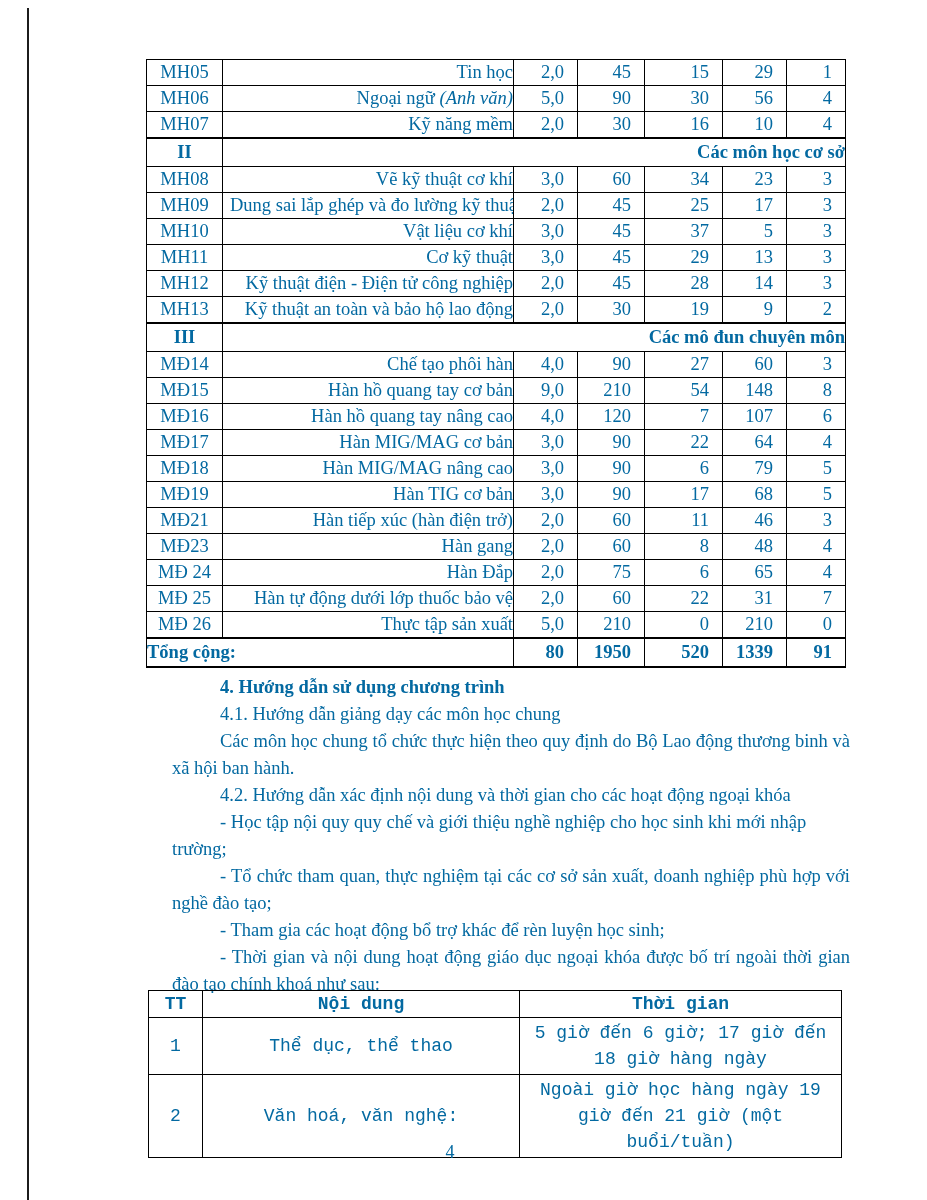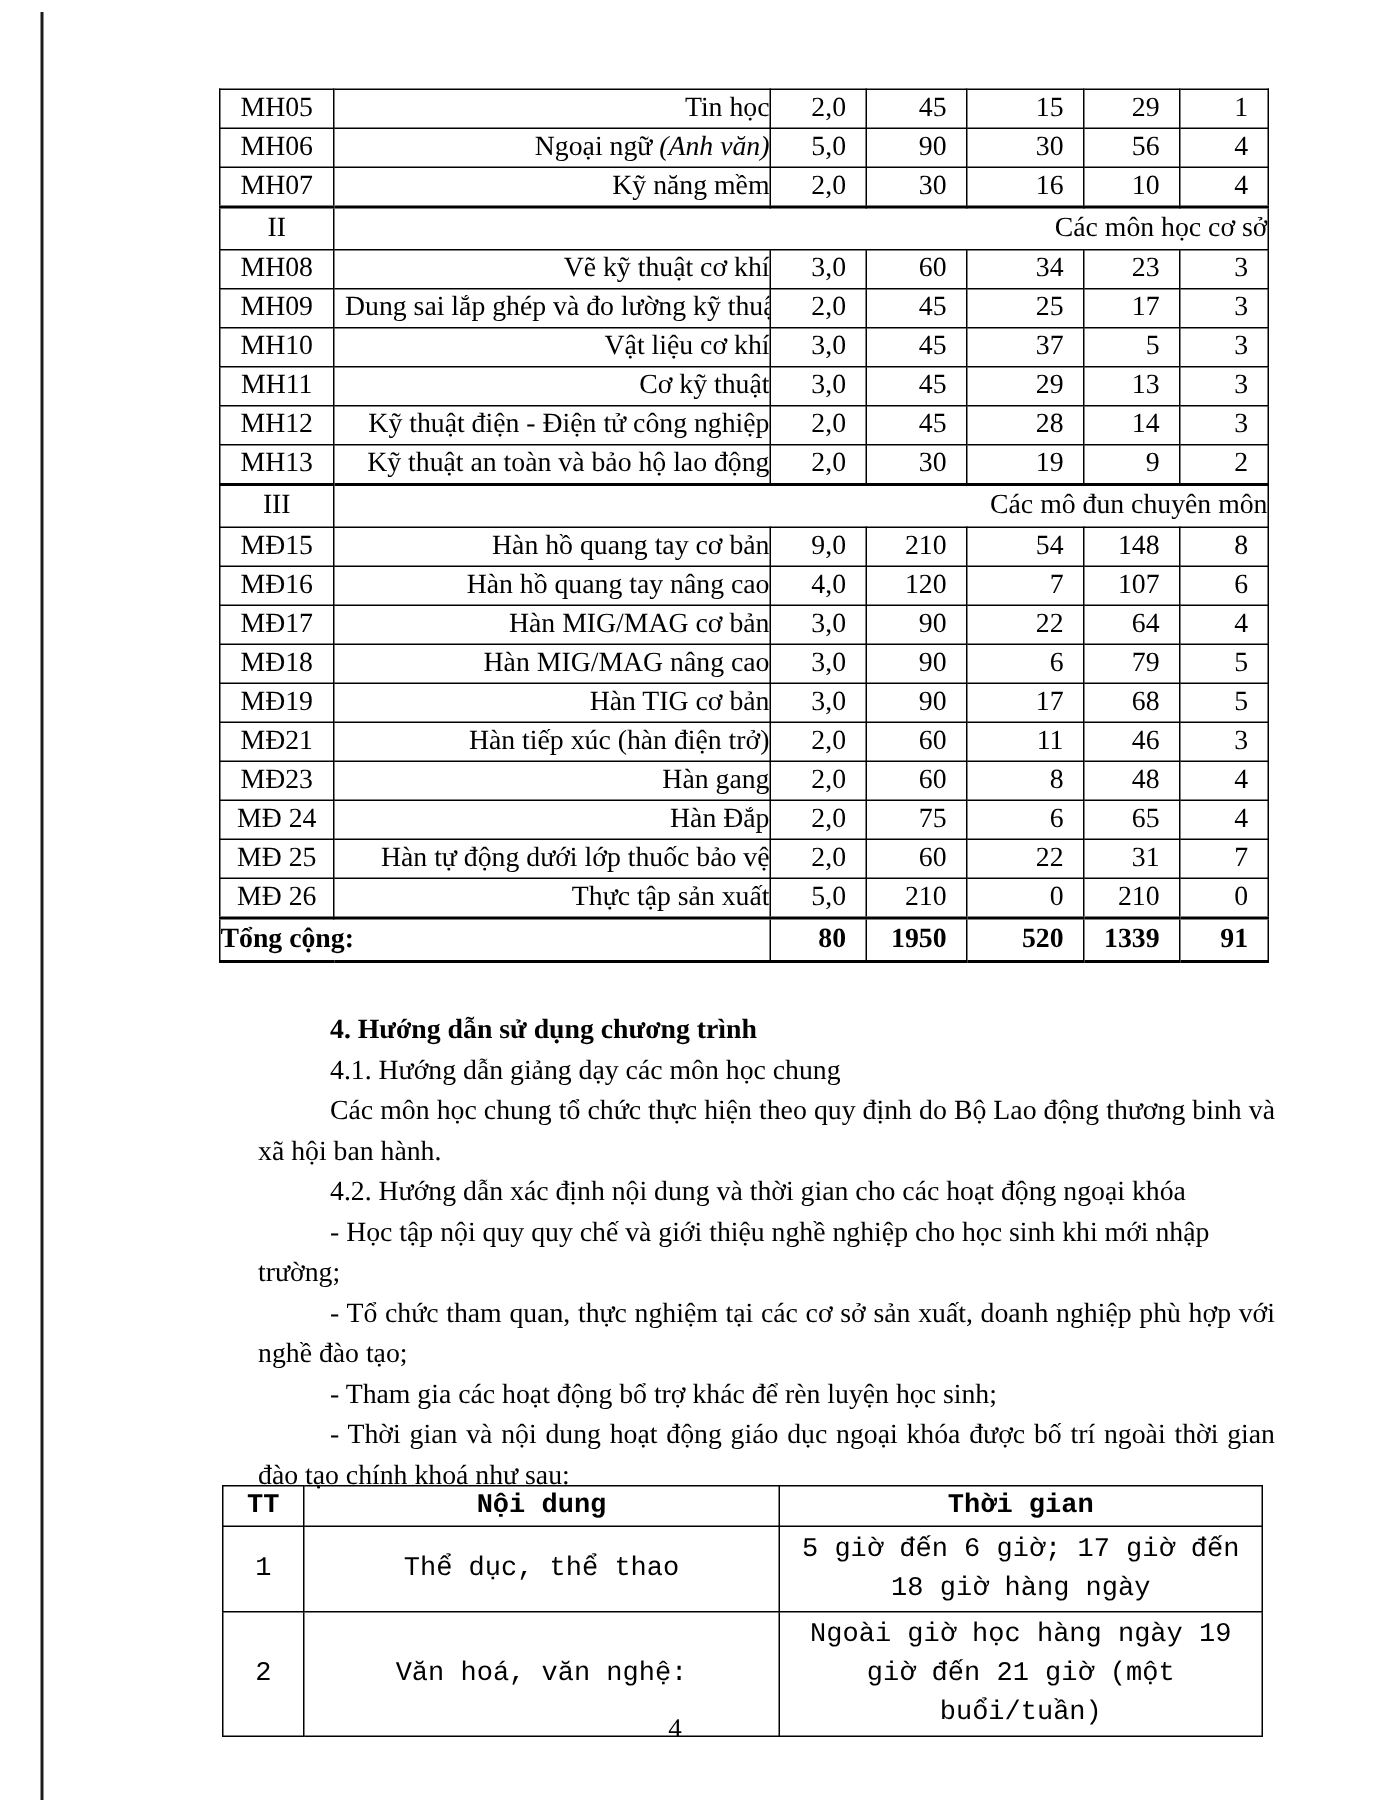--- a/index.html
+++ b/index.html
@@ -1,35 +1,35 @@
 <!DOCTYPE html>
 <html><head>
 <meta charset="utf-8">
 <style>
   html,body { margin:0; padding:0; background:#ffffff; }
   .page {
     position:relative; width:927px; height:1200px; background:#ffffff;
-    font-family:"Liberation Serif","DejaVu Serif",serif; color:#000000;
+    font-family:"Liberation Serif","DejaVu Serif",serif; color:#0369a1;
     overflow:hidden;
   }
   
   .scan-bar { position:absolute; left:27px; top:8px; width:2px; height:1192px; background:#1c1c1c; }
 
   
   table.ctable {
     position:absolute; left:146px; top:59px; width:699px;
     border-collapse:collapse; table-layout:fixed;
     font-size:18.5px; line-height:1.12;
   }
   table.ctable td { border:1px solid #000; height:23px; vertical-align:bottom; padding:0 0 2px 0; overflow:hidden; white-space:nowrap; }
   table.ctable td.code { text-align:center; }
   table.ctable td.name { padding-left:7px;text-align:right; }
   table.ctable td.num  { text-align:right; padding-right:13px; }
   table.ctable tr.row-section td {
-    border-top:2px solid #000; font-weight:normal; height:26px;
+    border-top:2px solid #000; font-weight:bold; height:26px;
     vertical-align:middle; padding-bottom:1px;
   }
   table.ctable tr.row-section td.name { padding-left:12px; }
   table.ctable tr.row-total td {
     border-top:2px solid #000; border-bottom:2px solid #000;
     font-weight:bold; height:26px; vertical-align:middle; padding-bottom:1px;
   }
   table.ctable tr.row-total td.label { text-align:left; }
 
   
@@ -158,20 +158,29 @@
           <td class="name">Kỹ thuật an toàn và bảo hộ lao động</td>
           <td class="num">2,0</td>
           <td class="num">30</td>
           <td class="num">19</td>
           <td class="num">9</td>
           <td class="num">2</td>
         </tr>
         <tr class="row-section">
           <td class="code">III</td>
           <td class="name" colspan="6">Các mô đun chuyên môn</td>
+        </tr>
+        <tr class="row-data">
+          <td class="code">MĐ14</td>
+          <td class="name">Chế tạo phôi hàn</td>
+          <td class="num">4,0</td>
+          <td class="num">90</td>
+          <td class="num">27</td>
+          <td class="num">60</td>
+          <td class="num">3</td>
         </tr>
         <tr class="row-data">
           <td class="code">MĐ15</td>
           <td class="name">Hàn hồ quang tay cơ bản</td>
           <td class="num">9,0</td>
           <td class="num">210</td>
           <td class="num">54</td>
           <td class="num">148</td>
           <td class="num">8</td>
         </tr>

